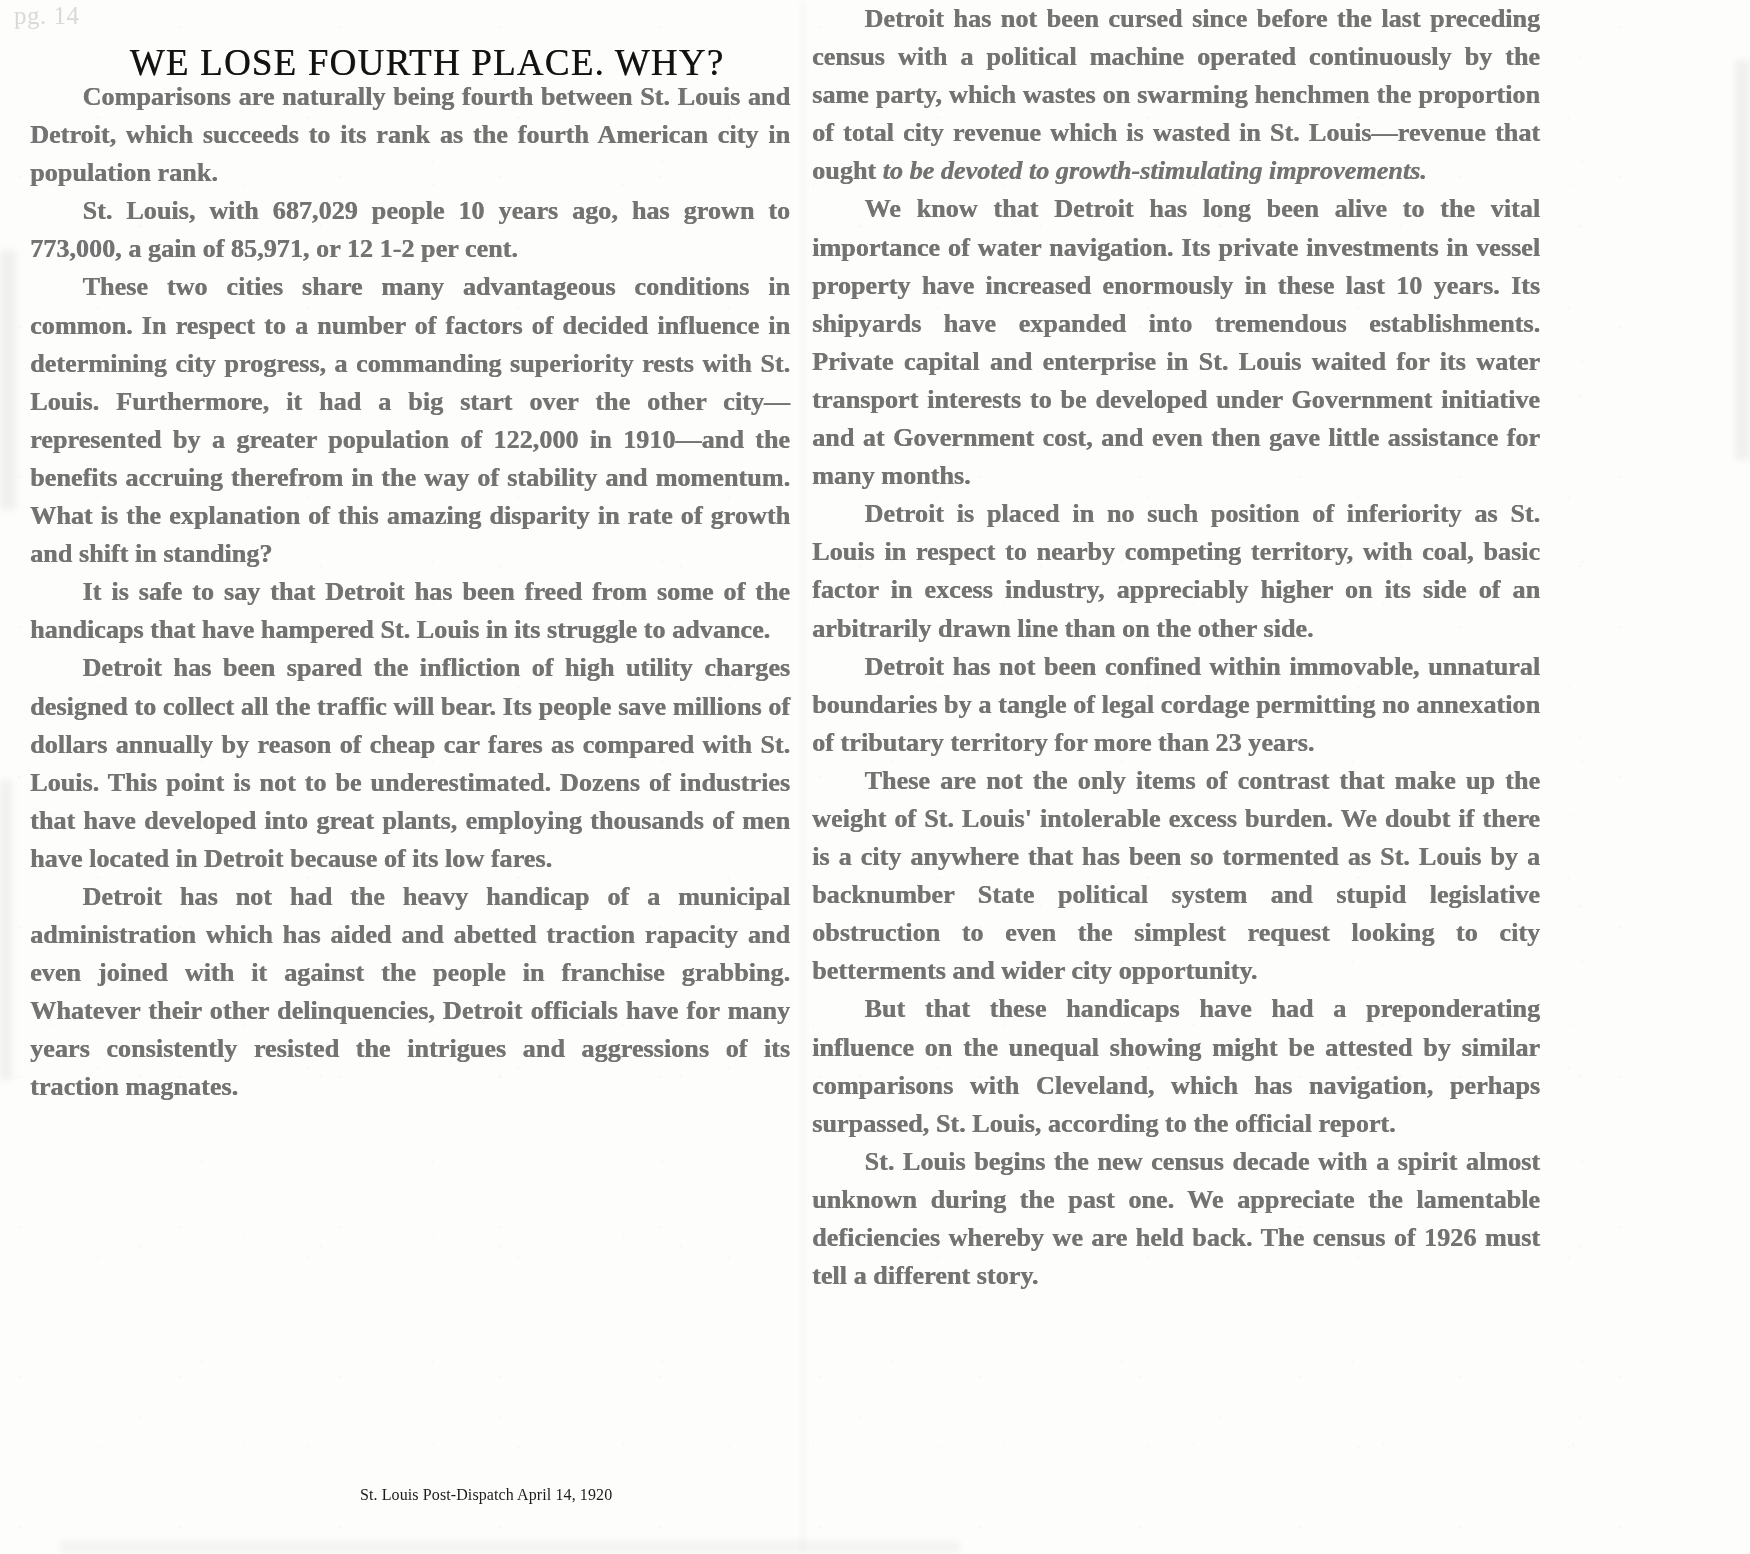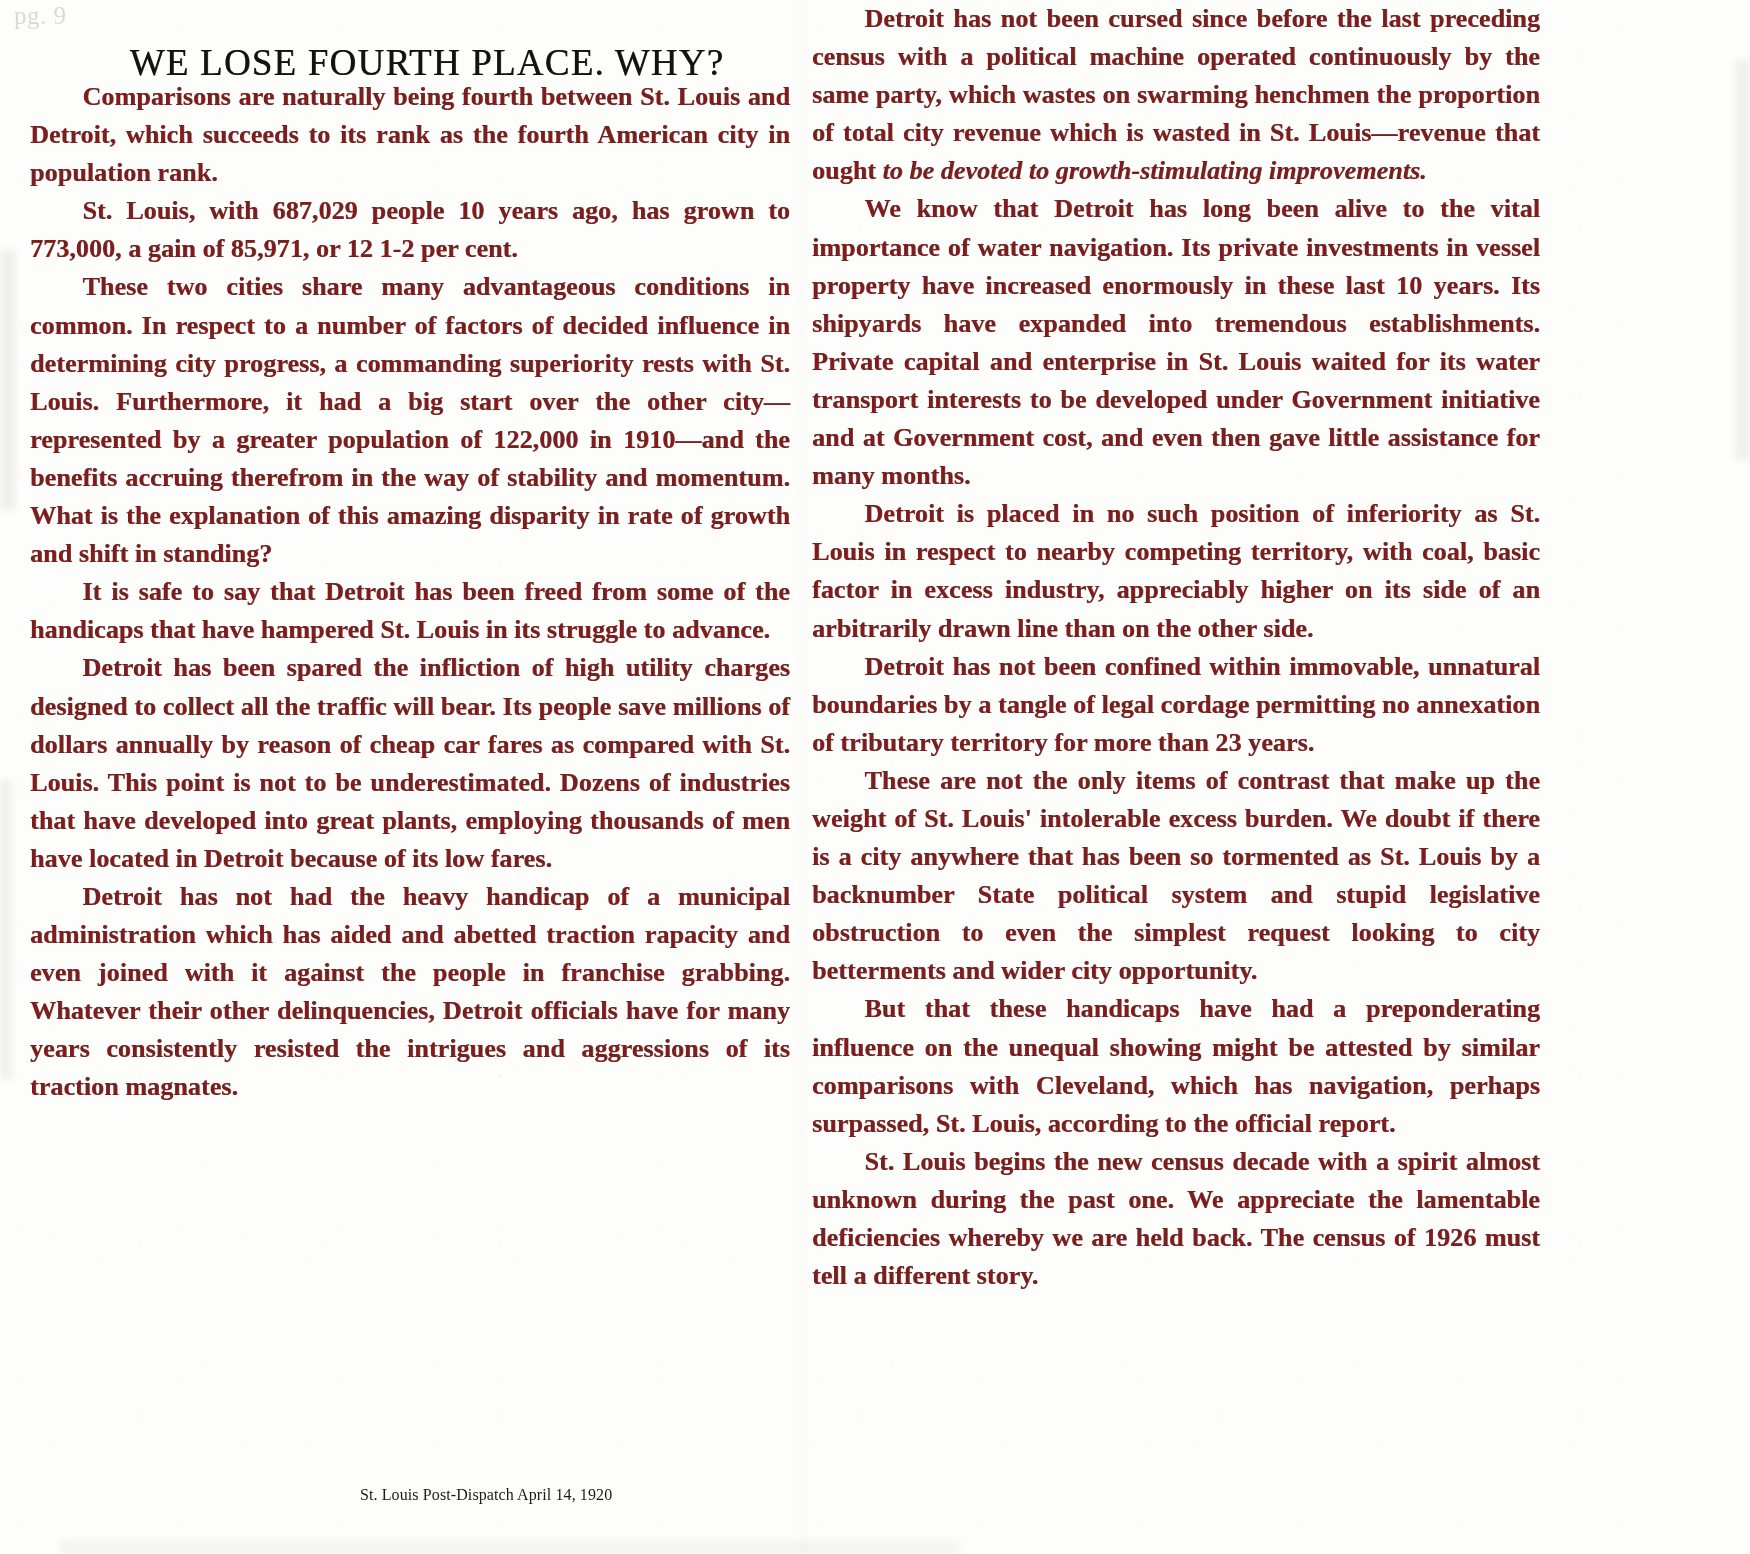--- a/index.html
+++ b/index.html
@@ -60,21 +60,21 @@
     text-shadow: 0.5px 0 0 rgba(0,0,0,0.55), 0 0.4px 0 rgba(0,0,0,0.35);
     z-index: 10;
   }
 
   .col {
     position: absolute;
     top: 0;
     font-family: "Liberation Serif", "DejaVu Serif", serif;
     font-size: 26.2px;
     line-height: 38.1px;
-    color: #7f1d1d;
+    color: #737373;
     font-weight: bold;
     text-align: justify;
     text-justify: inter-word;
     -webkit-font-smoothing: none;
     text-shadow: 0.45px 0 0 rgba(0,0,0,0.5);
     z-index: 8;
   }
   .col p {
     margin: 0;
     text-indent: 2.0em;
@@ -126,21 +126,21 @@
 <body>
 
 <div id="page">
 
   <div class="smudge s1"></div>
   <div class="smudge s2"></div>
   <div class="smudge s3"></div>
   <div class="smudge s4"></div>
   <div class="smudge s5"></div>
 
-  <div class="page-stamp">pg. 9</div>
+  <div class="page-stamp">pg. 14</div>
 
   <h1 class="headline">WE LOSE FOURTH PLACE.  WHY?</h1>
 
   <div class="col" id="col-left">
     <p>Comparisons are naturally being fourth between St. Louis and Detroit, which succeeds to its rank as the fourth American city in population rank.</p>
     <p>St. Louis, with 687,029 people 10 years ago, has grown to 773,000, a gain of 85,971, or 12 1-2 per cent.</p>
     <p>These two cities share many advantageous conditions in common.  In respect to a number of factors of decided influence in determining city progress, a commanding superiority rests with St. Louis.  Furthermore, it had a big start over the other city—represented by a greater population of 122,000 in 1910—and the benefits accruing therefrom in the way of stability and momentum.  What is the explanation of this amazing disparity in rate of growth and shift in standing?</p>
     <p>It is safe to say that Detroit has been freed from some of the handicaps that have hampered St. Louis in its struggle to advance.</p>
     <p>Detroit has been spared the infliction of high utility charges designed to collect all the traffic will bear.  Its people save millions of dollars annually by reason of cheap car fares as compared with St. Louis.  This point is not to be underestimated.  Dozens of industries that have developed into great plants, employing thousands of men have located in Detroit because of its low fares.</p>
     <p>Detroit has not had the heavy handicap of a municipal administration which has aided and abetted traction rapacity and even joined with it against the people in franchise grabbing.  Whatever their other delinquencies, Detroit officials have for many years consistently resisted the intrigues and aggressions of its traction magnates.</p>

